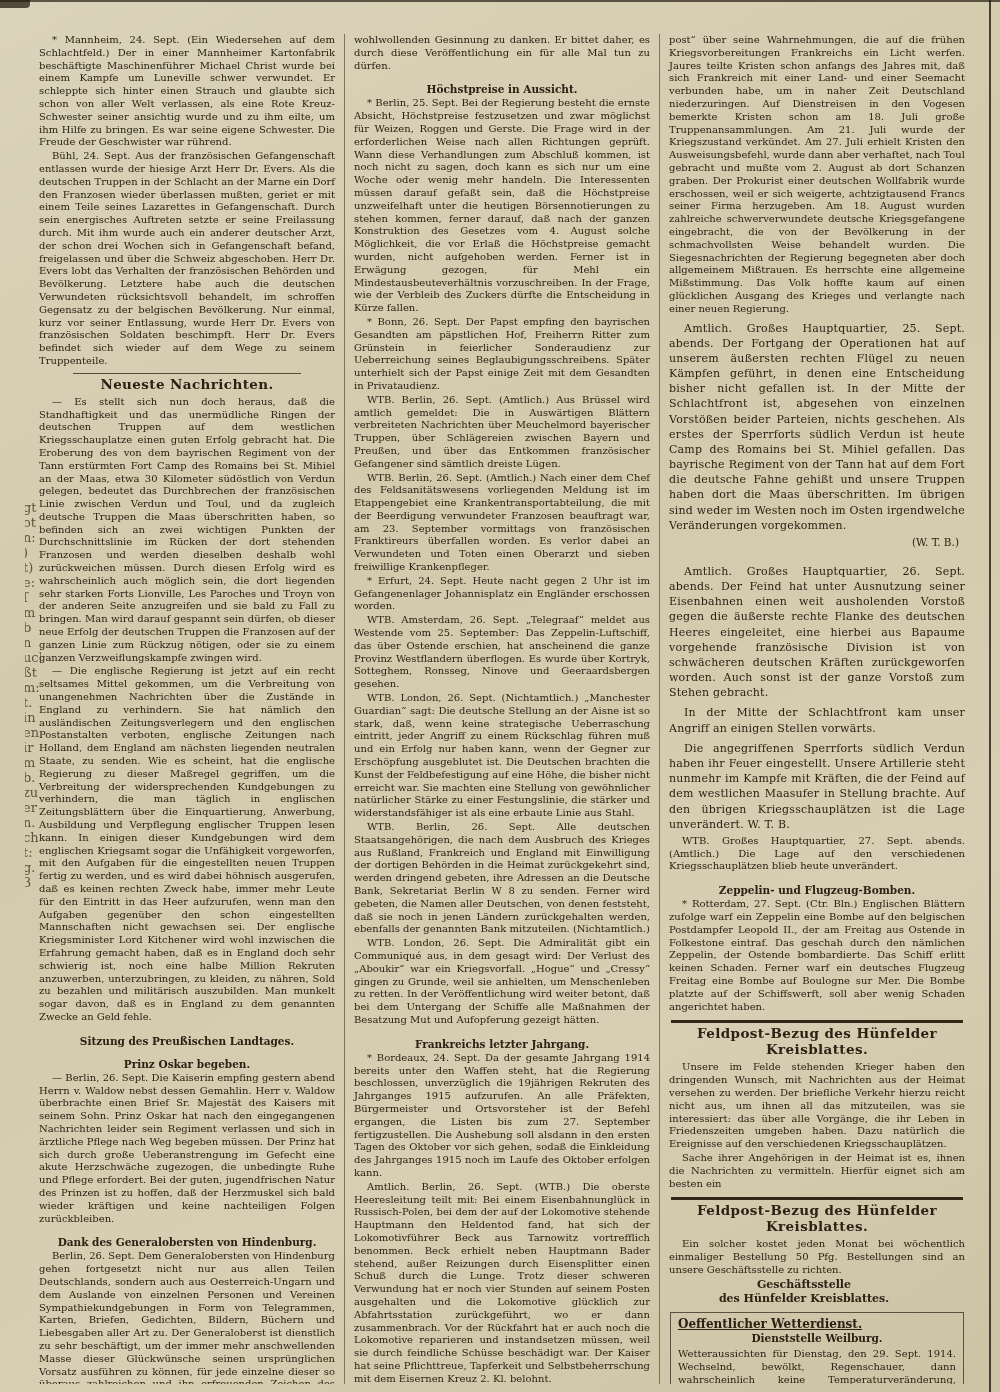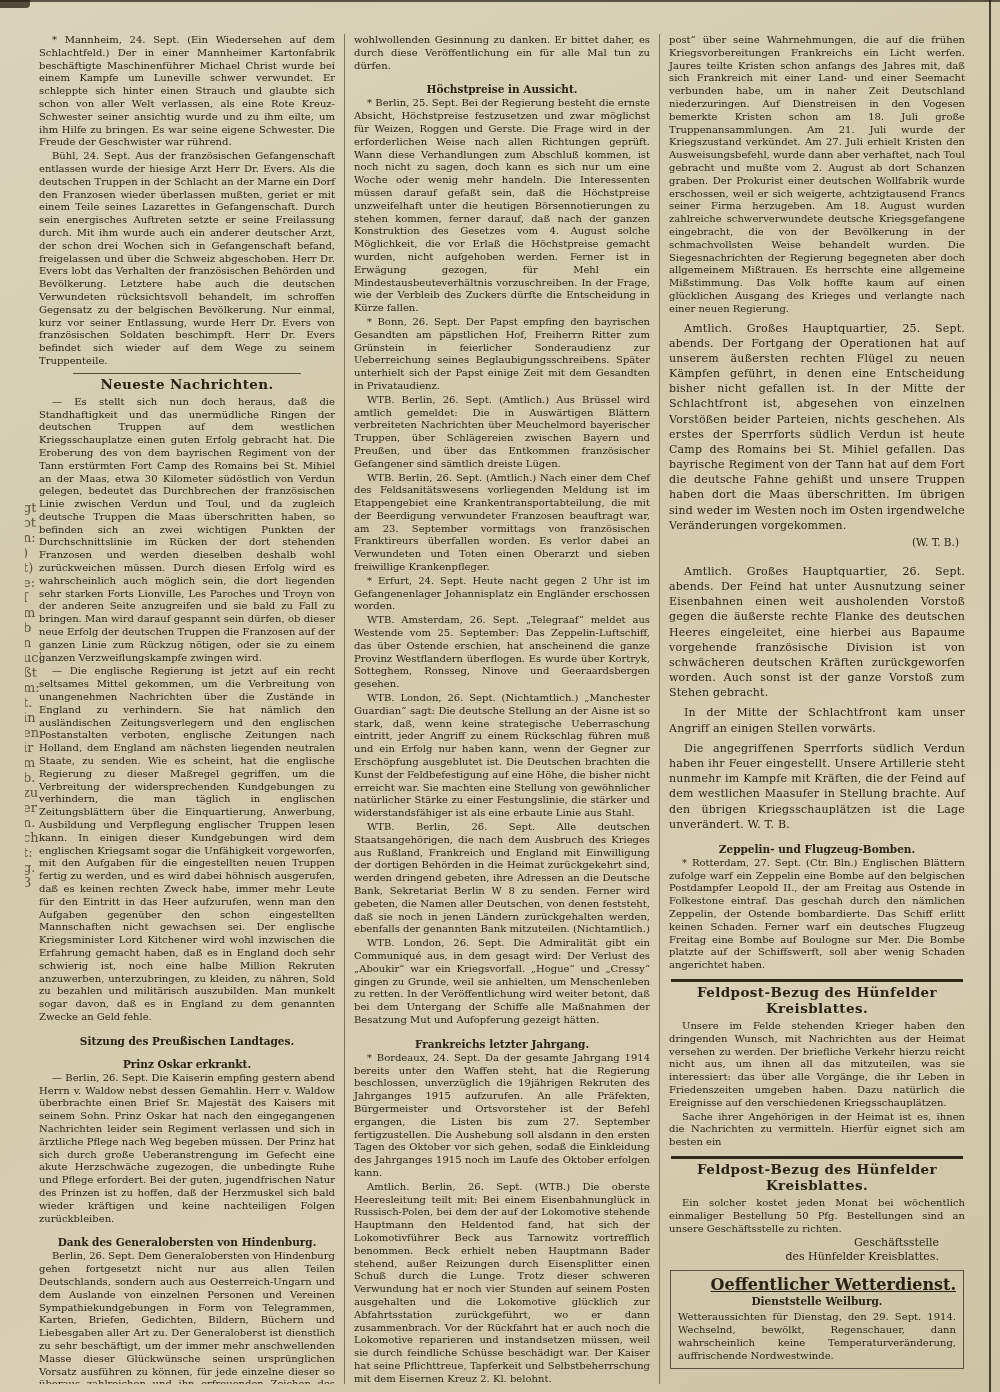--- a/index.html
+++ b/index.html
@@ -24,25 +24,25 @@
     display:flex; align-items:stretch;
   }
   .col { flex:1 1 0; padding:0 9px; overflow:hidden; }
   .col + .col { border-left:1px solid #7d7359; }
   .para { font-size:10px; line-height:1.28; text-align:justify; text-indent:13px; margin:0 0 1px; }
   .para.cont { text-indent:0; }
   .para-lg { font-size:11px; line-height:1.38; text-align:justify; text-indent:15px; margin:5px 0 3px; letter-spacing:.2px; }
   .h-main { font-size:13.5px; font-weight:bold; text-align:center; letter-spacing:.4px; margin:1px 0 4px; }
   .h-sub { font-size:10.5px; font-weight:bold; text-align:center; margin:11px 0 2px; }
   .line-right { text-align:right; font-size:10.5px; margin:1px 6px 16px 0; }
-  .sig-line { text-align:right; font-size:11px; font-weight:normal; margin:1px 26px 0 0; }
+  .sig-line { text-align:center; font-size:11px; font-weight:bold; margin:1px 26px 0 0; }
   .rule-thick { border-top:3px solid #2f2818; margin:7px 2px 2px; }
   .rule-thin { border-top:1px solid #554c3a; margin:5px 34px 2px; }
   .weather-box { border:1px solid #5a5140; margin:7px 1px 0; padding:4px 7px 6px; }
-  .weather-title { text-align:right; font-weight:bold; font-size:16px; text-decoration:underline; }
+  .weather-title { text-align:left; font-weight:bold; font-size:12px; text-decoration:underline; }
   .weather-sub { text-align:center; font-weight:bold; font-size:10.5px; margin:1px 0 3px; }
   .weather-body { font-size:10px; line-height:1.3; text-align:justify; }
 </style>
 </head>
 <body>
 
 <div class="page">
   <div class="scan-edge-top"></div>
   <div class="scan-corner"></div>
   <div class="scan-edge-right"></div>
@@ -78,21 +78,21 @@
 
   <div class="columns">
     <div class="col">
         <div class="para">* Mannheim, 24. Sept. (Ein Wiedersehen auf dem Schlachtfeld.) Der in einer Mannheimer Kartonfabrik beschäftigte Maschinenführer Michael Christ wurde bei einem Kampfe um Luneville schwer verwundet. Er schleppte sich hinter einen Strauch und glaubte sich schon von aller Welt verlassen, als eine Rote Kreuz-Schwester seiner ansichtig wurde und zu ihm eilte, um ihm Hilfe zu bringen. Es war seine eigene Schwester. Die Freude der Geschwister war rührend.</div>
         <div class="para">Bühl, 24. Sept. Aus der französischen Gefangenschaft entlassen wurde der hiesige Arzt Herr Dr. Evers. Als die deutschen Truppen in der Schlacht an der Marne ein Dorf den Franzosen wieder überlassen mußten, geriet er mit einem Teile seines Lazarettes in Gefangenschaft. Durch sein energisches Auftreten setzte er seine Freilassung durch. Mit ihm wurde auch ein anderer deutscher Arzt, der schon drei Wochen sich in Gefangenschaft befand, freigelassen und über die Schweiz abgeschoben. Herr Dr. Evers lobt das Verhalten der französischen Behörden und Bevölkerung. Letztere habe auch die deutschen Verwundeten rücksichtsvoll behandelt, im schroffen Gegensatz zu der belgischen Bevölkerung. Nur einmal, kurz vor seiner Entlassung, wurde Herr Dr. Evers von französischen Soldaten beschimpft. Herr Dr. Evers befindet sich wieder auf dem Wege zu seinem Truppenteile.</div>
         <div class="rule-thin"></div>
         <div class="h-main">Neueste Nachrichten.</div>
         <div class="para">— Es stellt sich nun doch heraus, daß die Standhaftigkeit und das unermüdliche Ringen der deutschen Truppen auf dem westlichen Kriegsschauplatze einen guten Erfolg gebracht hat. Die Eroberung des von dem bayrischen Regiment von der Tann erstürmten Fort Camp des Romains bei St. Mihiel an der Maas, etwa 30 Kilometer südöstlich von Verdun gelegen, bedeutet das Durchbrechen der französischen Linie zwischen Verdun und Toul, und da zugleich deutsche Truppen die Maas überschritten haben, so befinden sich an zwei wichtigen Punkten der Durchschnittslinie im Rücken der dort stehenden Franzosen und werden dieselben deshalb wohl zurückweichen müssen. Durch diesen Erfolg wird es wahrscheinlich auch möglich sein, die dort liegenden sehr starken Forts Lionville, Les Paroches und Troyn von der anderen Seite anzugreifen und sie bald zu Fall zu bringen. Man wird darauf gespannt sein dürfen, ob dieser neue Erfolg der deutschen Truppen die Franzosen auf der ganzen Linie zum Rückzug nötigen, oder sie zu einem ganzen Verzweiflungskampfe zwingen wird.</div>
         <div class="para">— Die englische Regierung ist jetzt auf ein recht seltsames Mittel gekommen, um die Verbreitung von unangenehmen Nachrichten über die Zustände in England zu verhindern. Sie hat nämlich den ausländischen Zeitungsverlegern und den englischen Postanstalten verboten, englische Zeitungen nach Holland, dem England am nächsten liegenden neutralen Staate, zu senden. Wie es scheint, hat die englische Regierung zu dieser Maßregel gegriffen, um die Verbreitung der widersprechenden Kundgebungen zu verhindern, die man täglich in englischen Zeitungsblättern über die Einquartierung, Anwerbung, Ausbildung und Verpflegung englischer Truppen lesen kann. In einigen dieser Kundgebungen wird dem englischen Kriegsamt sogar die Unfähigkeit vorgeworfen, mit den Aufgaben für die eingestellten neuen Truppen fertig zu werden, und es wird dabei höhnisch ausgerufen, daß es keinen rechten Zweck habe, immer mehr Leute für den Eintritt in das Heer aufzurufen, wenn man den Aufgaben gegenüber den schon eingestellten Mannschaften nicht gewachsen sei. Der englische Kriegsminister Lord Kitchener wird wohl inzwischen die Erfahrung gemacht haben, daß es in England doch sehr schwierig ist, noch eine halbe Million Rekruten anzuwerben, unterzubringen, zu kleiden, zu nähren, Sold zu bezahlen und militärisch auszubilden. Man munkelt sogar davon, daß es in England zu dem genannten Zwecke an Geld fehle.</div>
         <div class="h-sub">Sitzung des Preußischen Landtages.</div>
-        <div class="h-sub">Prinz Oskar erkrankt.</div>
+        <div class="h-sub">Prinz Oskar begeben.</div>
         <div class="para">— Berlin, 26. Sept. Die Kaiserin empfing gestern abend Herrn v. Waldow nebst dessen Gemahlin. Herr v. Waldow überbrachte einen Brief Sr. Majestät des Kaisers mit seinem Sohn. Prinz Oskar hat nach den eingegangenen Nachrichten leider sein Regiment verlassen und sich in ärztliche Pflege nach Weg begeben müssen. Der Prinz hat sich durch große Ueberanstrengung im Gefecht eine akute Herzschwäche zugezogen, die unbedingte Ruhe und Pflege erfordert. Bei der guten, jugendfrischen Natur des Prinzen ist zu hoffen, daß der Herzmuskel sich bald wieder kräftigen und keine nachteiligen Folgen zurückbleiben.</div>
         <div class="h-sub">Dank des Generalobersten von Hindenburg.</div>
         <div class="para">Berlin, 26. Sept. Dem Generalobersten von Hindenburg gehen fortgesetzt nicht nur aus allen Teilen Deutschlands, sondern auch aus Oesterreich-Ungarn und dem Auslande von einzelnen Personen und Vereinen Sympathiekundgebungen in Form von Telegrammen, Karten, Briefen, Gedichten, Bildern, Büchern und Liebesgaben aller Art zu. Der Generaloberst ist dienstlich zu sehr beschäftigt, um der immer mehr anschwellenden Masse dieser Glückwünsche seinen ursprünglichen Vorsatz ausführen zu können, für jede einzelne dieser so überaus zahlreichen und ihn erfreuenden Zeichen des Vertrauens und der</div>
       </div>
     <div class="col">
         <div class="para cont">wohlwollenden Gesinnung zu danken. Er bittet daher, es durch diese Veröffentlichung ein für alle Mal tun zu dürfen.</div>
         <div class="h-sub">Höchstpreise in Aussicht.</div>
         <div class="para">* Berlin, 25. Sept. Bei der Regierung besteht die ernste Absicht, Höchstpreise festzusetzen und zwar möglichst für Weizen, Roggen und Gerste. Die Frage wird in der erforderlichen Weise nach allen Richtungen geprüft. Wann diese Verhandlungen zum Abschluß kommen, ist noch nicht zu sagen, doch kann es sich nur um eine Woche oder wenig mehr handeln. Die Interessenten müssen darauf gefaßt sein, daß die Höchstpreise unzweifelhaft unter die heutigen Börsennotierungen zu stehen kommen, ferner darauf, daß nach der ganzen Konstruktion des Gesetzes vom 4. August solche Möglichkeit, die vor Erlaß die Höchstpreise gemacht wurden, nicht aufgehoben werden. Ferner ist in Erwägung gezogen, für Mehl ein Mindestausbeuteverhältnis vorzuschreiben. In der Frage, wie der Verbleib des Zuckers dürfte die Entscheidung in Kürze fallen.</div>
         <div class="para">* Bonn, 26. Sept. Der Papst empfing den bayrischen Gesandten am päpstlichen Hof, Freiherrn Ritter zum Grünstein in feierlicher Sonderaudienz zur Ueberreichung seines Beglaubigungsschreibens. Später unterhielt sich der Papst einige Zeit mit dem Gesandten in Privataudienz.</div>
         <div class="para">WTB. Berlin, 26. Sept. (Amtlich.) Aus Brüssel wird amtlich gemeldet: Die in Auswärtigen Blättern verbreiteten Nachrichten über Meuchelmord bayerischer Truppen, über Schlägereien zwischen Bayern und Preußen, und über das Entkommen französischer Gefangener sind sämtlich dreiste Lügen.</div>
@@ -108,20 +108,21 @@
         <div class="para">Nichtamtlich. Wien, 26. Sept. (WTB.) Der aus der Kriegsgefangenschaft in Frankreich zurückgekehrte Oberingenieur Kristen, der bei den Staatlichen Kraftwerken an der Rhone angestellt war, berichtet in der „Reichs-</div>
       </div>
     <div class="col">
 
     <div class="para cont">post“ über seine Wahrnehmungen, die auf die frühen Kriegsvorbereitungen Frankreichs ein Licht werfen. Jaures teilte Kristen schon anfangs des Jahres mit, daß sich Frankreich mit einer Land- und einer Seemacht verbunden habe, um in naher Zeit Deutschland niederzuringen. Auf Dienstreisen in den Vogesen bemerkte Kristen schon am 18. Juli große Truppenansammlungen. Am 21. Juli wurde der Kriegszustand verkündet. Am 27. Juli erhielt Kristen den Ausweisungsbefehl, wurde dann aber verhaftet, nach Toul gebracht und mußte vom 2. August ab dort Schanzen graben. Der Prokurist einer deutschen Wollfabrik wurde erschossen, weil er sich weigerte, achtzigtausend Francs seiner Firma herzugeben. Am 18. August wurden zahlreiche schwerverwundete deutsche Kriegsgefangene eingebracht, die von der Bevölkerung in der schmachvollsten Weise behandelt wurden. Die Siegesnachrichten der Regierung begegneten aber doch allgemeinem Mißtrauen. Es herrschte eine allgemeine Mißstimmung. Das Volk hoffte kaum auf einen glücklichen Ausgang des Krieges und verlangte nach einer neuen Regierung.</div>
         <div class="para-lg">Amtlich. Großes Hauptquartier, 25. Sept. abends. Der Fortgang der Operationen hat auf unserem äußersten rechten Flügel zu neuen Kämpfen geführt, in denen eine Entscheidung bisher nicht gefallen ist. In der Mitte der Schlachtfront ist, abgesehen von einzelnen Vorstößen beider Parteien, nichts geschehen. Als erstes der Sperrforts südlich Verdun ist heute Camp des Romains bei St. Mihiel gefallen. Das bayrische Regiment von der Tann hat auf dem Fort die deutsche Fahne gehißt und unsere Truppen haben dort die Maas überschritten. Im übrigen sind weder im Westen noch im Osten irgendwelche Veränderungen vorgekommen.</div>
         <div class="line-right">(W. T. B.)</div>
         <div class="para-lg">Amtlich. Großes Hauptquartier, 26. Sept. abends. Der Feind hat unter Ausnutzung seiner Eisenbahnen einen weit ausholenden Vorstoß gegen die äußerste rechte Flanke des deutschen Heeres eingeleitet, eine hierbei aus Bapaume vorgehende französische Division ist von schwächeren deutschen Kräften zurückgeworfen worden. Auch sonst ist der ganze Vorstoß zum Stehen gebracht.</div>
         <div class="para-lg">In der Mitte der Schlachtfront kam unser Angriff an einigen Stellen vorwärts.</div>
         <div class="para-lg">Die angegriffenen Sperrforts südlich Verdun haben ihr Feuer eingestellt. Unsere Artillerie steht nunmehr im Kampfe mit Kräften, die der Feind auf dem westlichen Maasufer in Stellung brachte. Auf den übrigen Kriegsschauplätzen ist die Lage unverändert. W. T. B.</div>
+        <div class="para">WTB. Großes Hauptquartier, 27. Sept. abends. (Amtlich.) Die Lage auf den verschiedenen Kriegsschauplätzen blieb heute unverändert.</div>
         <div class="h-sub">Zeppelin- und Flugzeug-Bomben.</div>
         <div class="para">* Rotterdam, 27. Sept. (Ctr. Bln.) Englischen Blättern zufolge warf ein Zeppelin eine Bombe auf den belgischen Postdampfer Leopold II., der am Freitag aus Ostende in Folkestone eintraf. Das geschah durch den nämlichen Zeppelin, der Ostende bombardierte. Das Schiff erlitt keinen Schaden. Ferner warf ein deutsches Flugzeug Freitag eine Bombe auf Boulogne sur Mer. Die Bombe platzte auf der Schiffswerft, soll aber wenig Schaden angerichtet haben.</div>
         <div class="rule-thick"></div>
         <div class="h-main">Feldpost-Bezug des Hünfelder Kreisblattes.</div>
         <div class="para">Unsere im Felde stehenden Krieger haben den dringenden Wunsch, mit Nachrichten aus der Heimat versehen zu werden. Der briefliche Verkehr hierzu reicht nicht aus, um ihnen all das mitzuteilen, was sie interessiert: das über alle Vorgänge, die ihr Leben in Friedenszeiten umgeben haben. Dazu natürlich die Ereignisse auf den verschiedenen Kriegsschauplätzen.</div>
         <div class="para">Sache ihrer Angehörigen in der Heimat ist es, ihnen die Nachrichten zu vermitteln. Hierfür eignet sich am besten ein</div>
         <div class="rule-thick"></div>
         <div class="h-main">Feldpost-Bezug des Hünfelder Kreisblattes.</div>
         <div class="para">Ein solcher kostet jeden Monat bei wöchentlich einmaliger Bestellung 50 Pfg. Bestellungen sind an unsere Geschäftsstelle zu richten.</div>
         <div class="sig-line">Geschäftsstelle</div>

